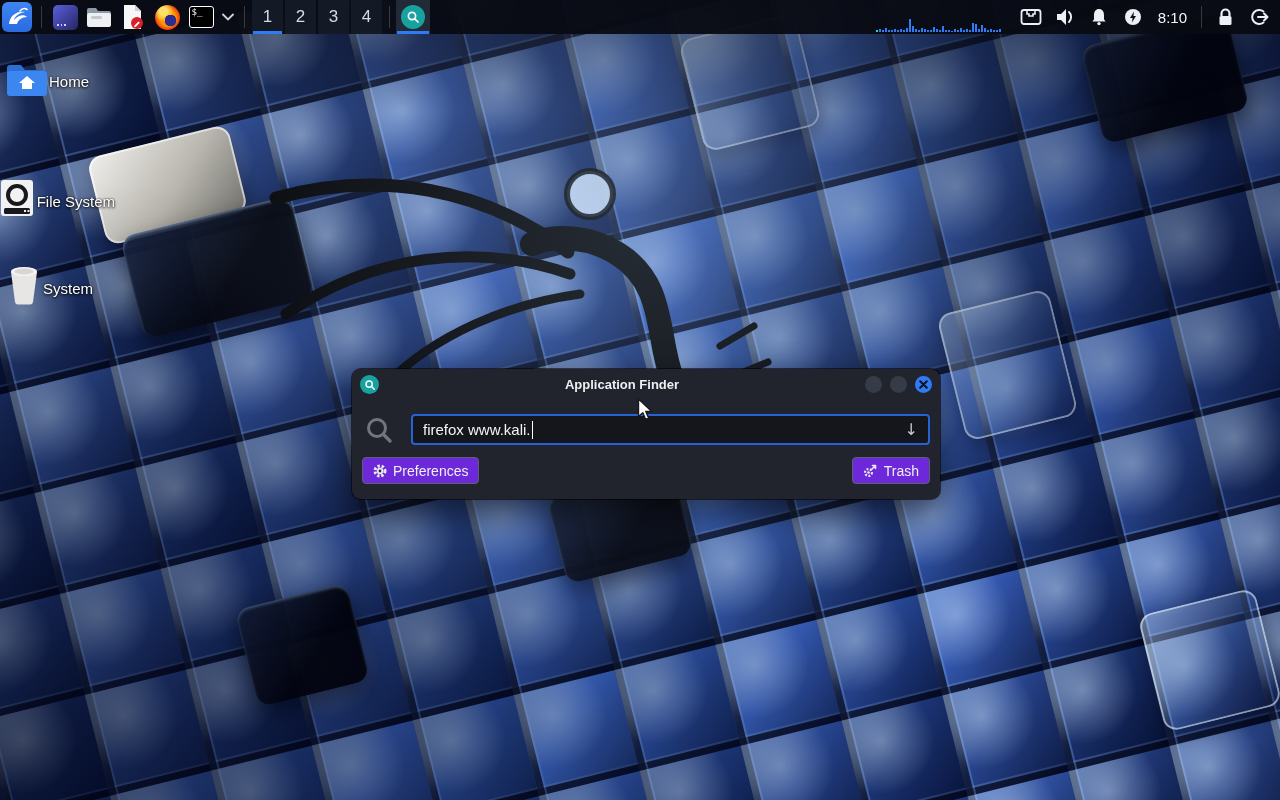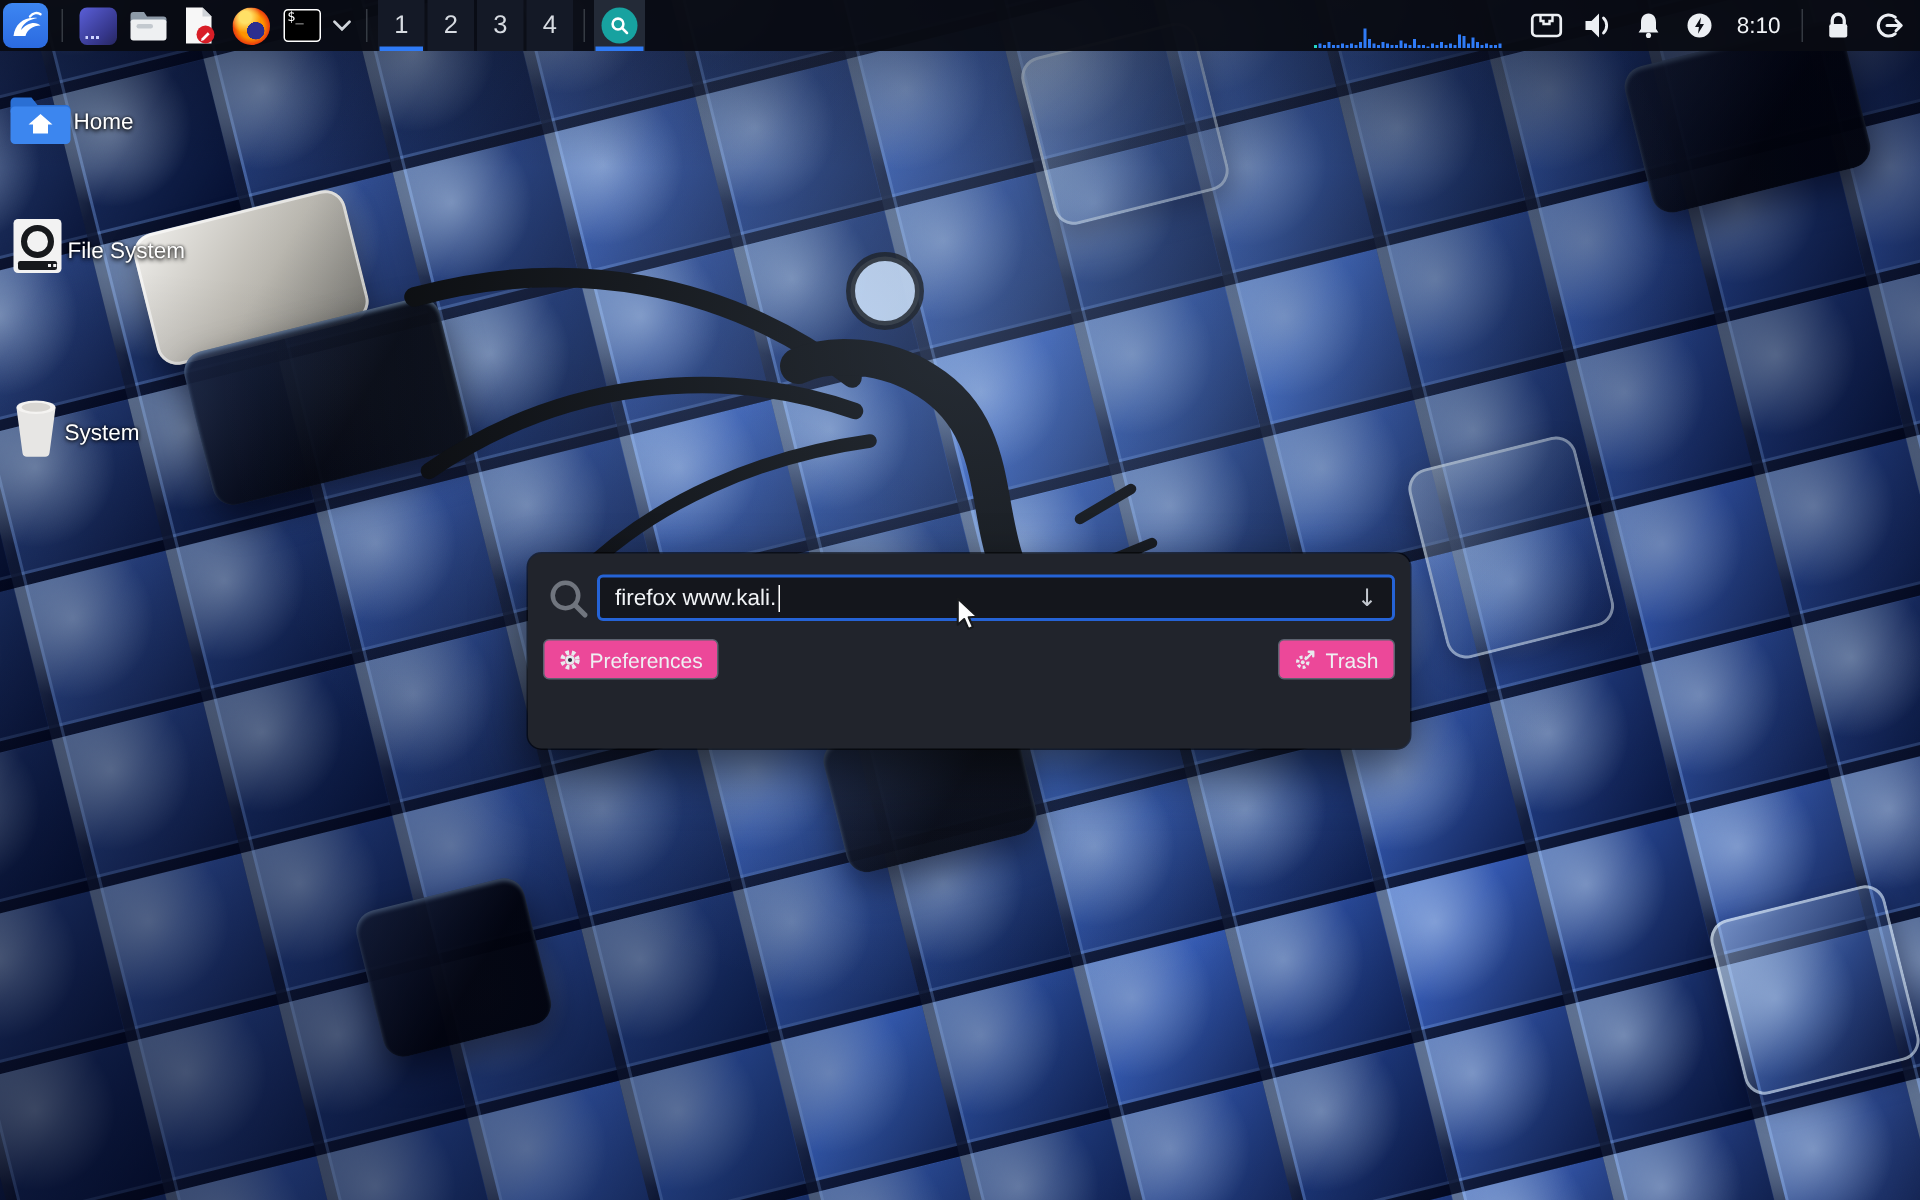--- a/index.html
+++ b/index.html
@@ -69,28 +69,28 @@
   
   .dialog { position:absolute; left:352px; top:369px; width:588px; height:130px;
     background:#21242c; border-radius:9px; box-shadow:0 14px 34px rgba(0,0,0,.6), 0 0 0 1px rgba(0,0,0,.55); z-index:50;
     display:flex; flex-direction:column; }
   .titlebar { height:31px; display:flex; align-items:center; padding:0 8px; flex:0 0 auto; }
   .titlebar .ticon { width:19px; height:19px; border-radius:50%; background:#17a2a0; display:flex; align-items:center; justify-content:center; flex:0 0 auto; }
   .titlebar .ttl { flex:1 1 auto; text-align:center; color:#eceef2; font-size:13px; font-weight:bold; }
   .winbtns { display:flex; gap:8px; flex:0 0 auto; }
   .wbtn { width:17px; height:17px; border-radius:50%; background:#363c47; border:none; cursor:pointer; display:flex; align-items:center; justify-content:center; }
   .wbtn.close { background:#2f7bf6; }
-  .drow1 { display:flex; align-items:center; padding:14px 10px 0 12px; gap:4px; }
+  .drow1 { display:flex; align-items:center; padding:14px 10px 0 12px; gap:17px; }
   .searchbox { flex:1 1 auto; height:31px; background:#14161c; border:2px solid #2563d6; border-radius:4px;
     display:flex; align-items:center; padding:0 10px; cursor:text; }
   .searchbox .txt { color:#f1f3f6; font-size:15px; white-space:pre; }
   .caret { display:inline-block; width:1.5px; height:18px; background:#fff; margin-left:1px; vertical-align:middle; }
   .searchbox .arrow { margin-left:auto; color:#c3c8cf; font-size:16px; font-family:"DejaVu Sans", sans-serif; cursor:pointer; }
   .drow2 { display:flex; align-items:center; justify-content:space-between; padding:12px 10px 0 10px; }
-  .gbtn { height:27px; background:#ec4899; border:1px solid #5c6370; border-radius:4px; color:#eef0f3;
+  .gbtn { height:27px; background:#6d28d9; border:1px solid #5c6370; border-radius:4px; color:#eef0f3;
     font-size:14px; font-family:"Liberation Sans", sans-serif; display:flex; align-items:center; gap:6px; padding:0 10px; cursor:pointer;justify-content:space-between; }
 
   .cursor { position:absolute; left:637px; top:398px; z-index:90; pointer-events:none; }
 </style>
 </head>
 <body>
 
 <div class="stage">
 
   <div class="wallpaper">
@@ -274,21 +274,21 @@
     <div class="art">
       <svg width="44" height="36" viewBox="0 0 44 36">
         <path d="M2,6 a3,3 0 0 1 3,-3 h11 l4,5 h19 a3,3 0 0 1 3,3 v2 H2 Z" fill="#2a6fd4"></path>
         <rect x="2" y="9" width="40" height="25" rx="3" fill="#3c86ef"></rect>
         <path d="M22,14 l8,7 h-3 v6 h-10 v-6 h-3 Z" fill="#ffffff"></path>
       </svg>
     </div>
     <div class="lbl">Home</div>
   </div>
 
-  <div class="dicon" style="top:144px;">
+  <div class="dicon" style="top:178px;justify-content:flex-end;">
     <div class="art">
       <svg width="40" height="40" viewBox="0 0 40 40">
         <rect x="4" y="2" width="32" height="36" rx="3" fill="#f2f2f2"></rect>
         <circle cx="20" cy="17" r="9" fill="none" stroke="#17191c" stroke-width="4"></circle>
         <rect x="7" y="30" width="26" height="6" rx="1.5" fill="#17191c"></rect>
         <rect x="27" y="32" width="2" height="2" fill="#f2f2f2"></rect>
           <rect x="30.5" y="32" width="2" height="2" fill="#f2f2f2"></rect>
       </svg>
     </div>
     <div class="lbl">File System</div>
@@ -300,20 +300,38 @@
         <path d="M6,7 L10,37 a3,3 0 0 0 3,2.5 h12 a3,3 0 0 0 3,-2.5 L32,7 Z" fill="#e7e6e4"></path>
         <ellipse cx="19" cy="6.5" rx="13" ry="4.5" fill="#f4f3f1"></ellipse>
         <ellipse cx="19" cy="6.5" rx="9.5" ry="3" fill="#d8d6d2"></ellipse>
       </svg>
     </div>
     <div class="lbl">System</div>
   </div>
 
 
   <div class="dialog">
+    <div class="titlebar">
+      <div class="ticon">
+        <svg width="12" height="12" viewBox="0 0 14 14">
+            <circle cx="6" cy="6" r="3.6" fill="none" stroke="#ffffff" stroke-width="1.7"></circle>
+            <path d="M8.8,8.8 L12,12" stroke="#ffffff" stroke-width="1.7" stroke-linecap="round"></path>
+          </svg>
+      </div>
+      <div class="ttl">Application Finder</div>
+      <div class="winbtns">
+        <button class="wbtn"></button>
+        <button class="wbtn"></button>
+        <button class="wbtn close">
+          <svg width="9" height="9" viewBox="0 0 9 9">
+            <path d="M1.2,1.2 L7.8,7.8 M7.8,1.2 L1.2,7.8" stroke="#10131a" stroke-width="2" stroke-linecap="round"></path>
+          </svg>
+        </button>
+      </div>
+    </div>
 
     <div class="drow1">
       <svg width="30" height="30" viewBox="0 0 30 30">
         <circle cx="13" cy="13" r="8.5" fill="none" stroke="#70757e" stroke-width="3"></circle>
         <path d="M19.5,19.5 L26,26" stroke="#70757e" stroke-width="3.4" stroke-linecap="round"></path>
       </svg>
       <div class="searchbox">
         <span class="txt">firefox www.kali.</span>
           <span class="caret"></span>
         <span class="arrow">↓</span>

